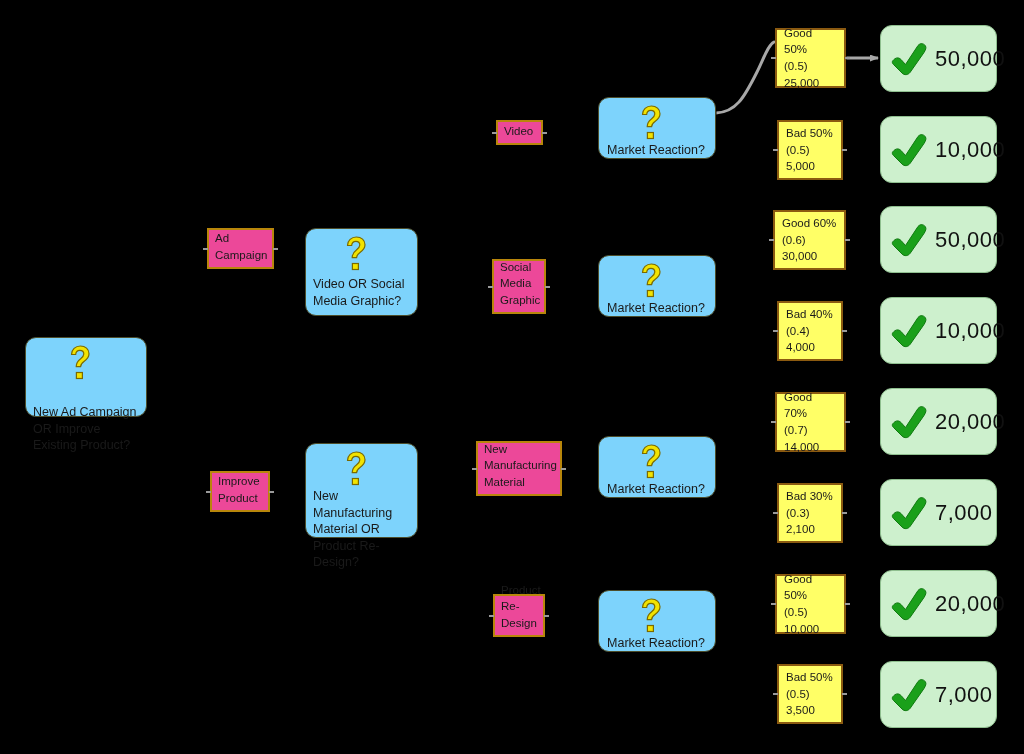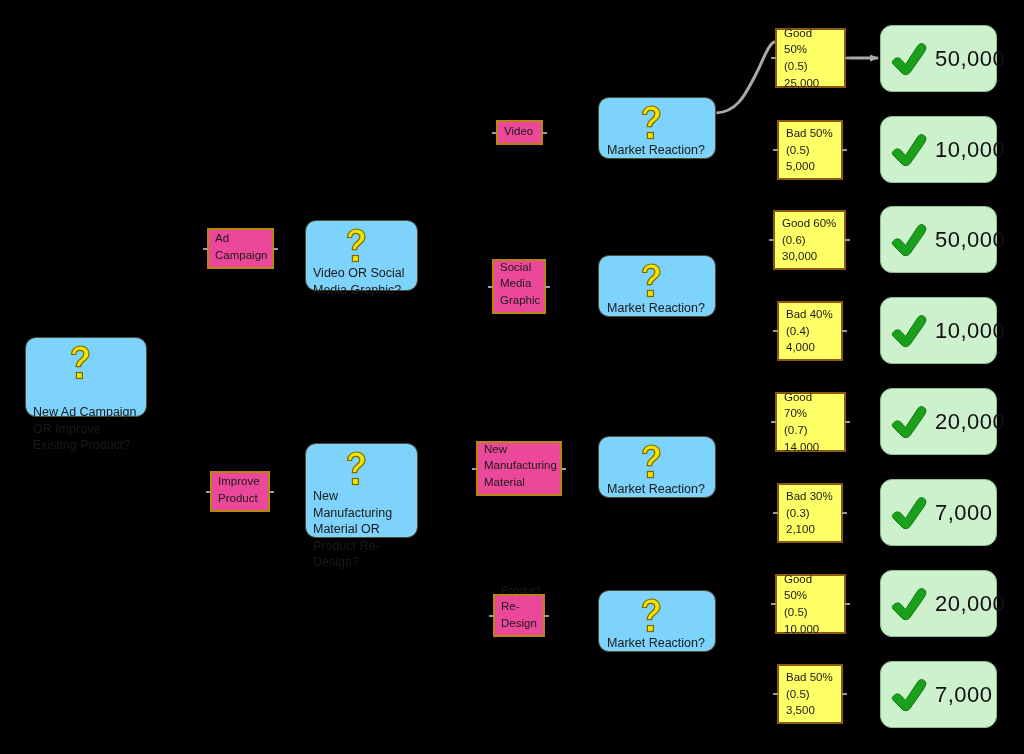--- a/index.html
+++ b/index.html
@@ -157,21 +157,21 @@
     <span class="stub right"></span>
     <span class="olabel">Ad Campaign</span>
   </div>
 
   <div class="node option" style="left:210px; top:471px; width:60px; height:41px;">
     <span class="stub left"></span>
     <span class="stub right"></span>
     <span class="olabel">Improve Product</span>
   </div>
 
-  <div class="node decision" style="left:305px; top:220px; width:113px; height:71px;">
+  <div class="node decision" style="left:305px; top:228px; width:113px; height:88px;justify-content:space-between;">
     <span class="qmark">
       <svg width="24" height="38" viewBox="0 0 24 38" aria-hidden="true">
         <path d="M3.5 10.5c0-5 4-8.5 8.8-8.5 5.1 0 8.7 3.2 8.7 7.8 0 3.6-1.9 5.6-5 7.7-2.6 1.8-3.3 2.8-3.4 5.2h-4.4c0-3.9 1.1-5.6 4.2-7.8 2.4-1.7 3.4-2.8 3.4-4.8 0-2.2-1.6-3.7-3.9-3.7-2.5 0-4.1 1.6-4.2 4.1z" fill="#f2e300" stroke="#7a6a00" stroke-width="1.2" stroke-linejoin="round"></path>
         <rect x="8.4" y="28.5" width="6" height="6" fill="#f2e300" stroke="#7a6a00" stroke-width="1.2"></rect>
       </svg>
     </span>
     <span class="dlabel">Video OR Social Media Graphic?</span>
   </div>
 
   <div class="node decision" style="left:305px; top:443px; width:113px; height:95px;">

